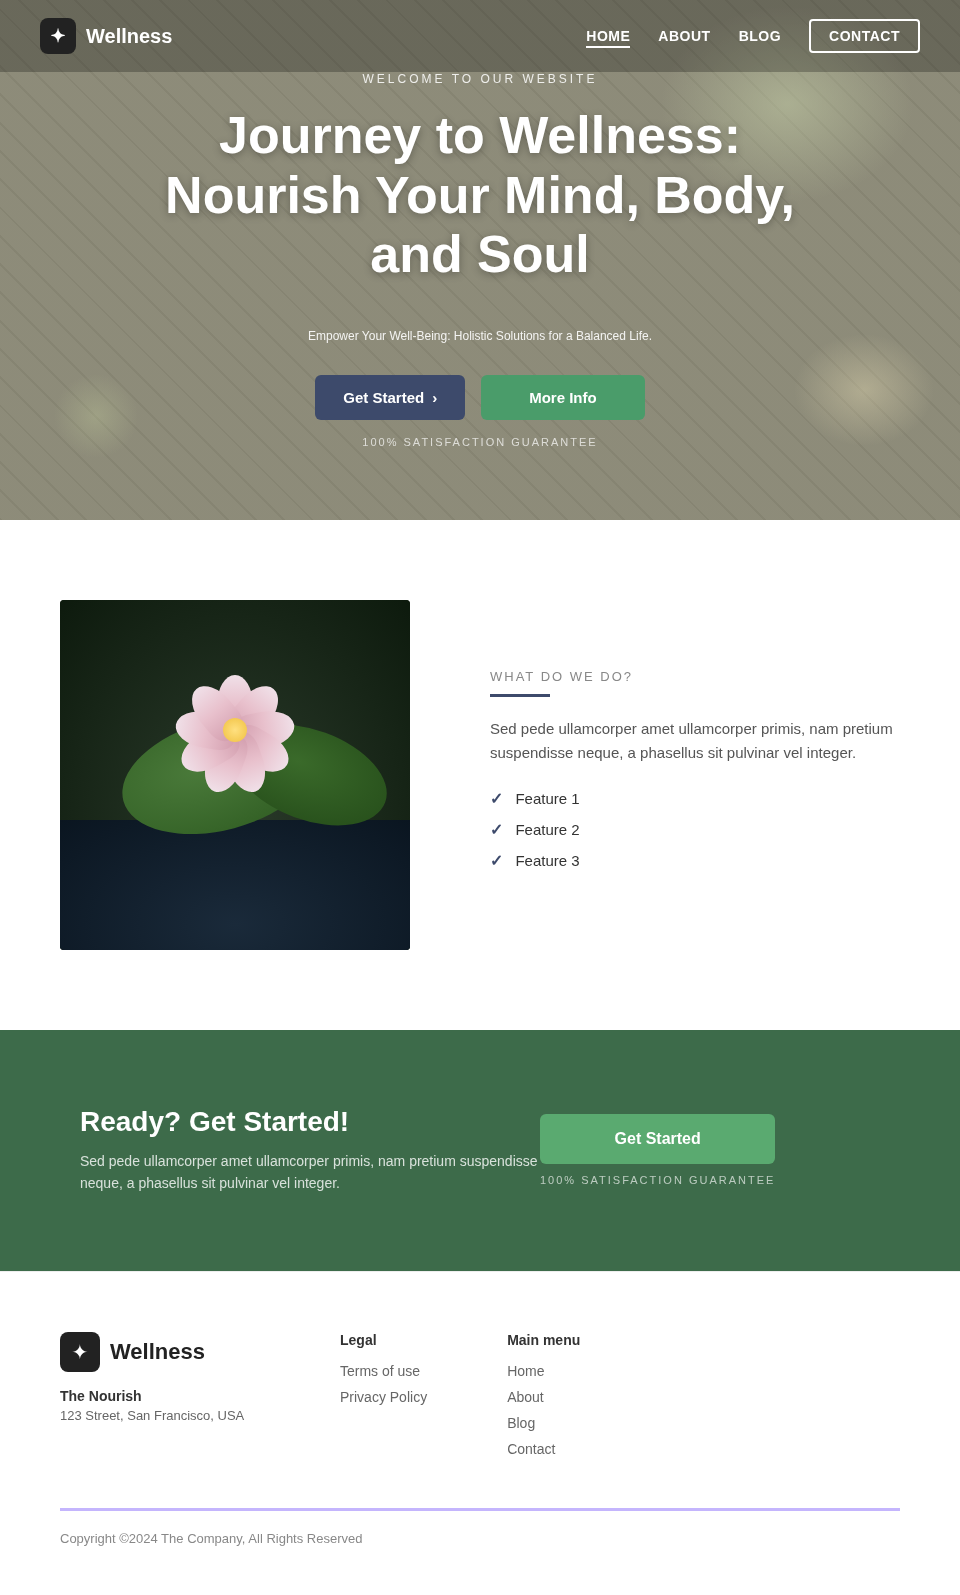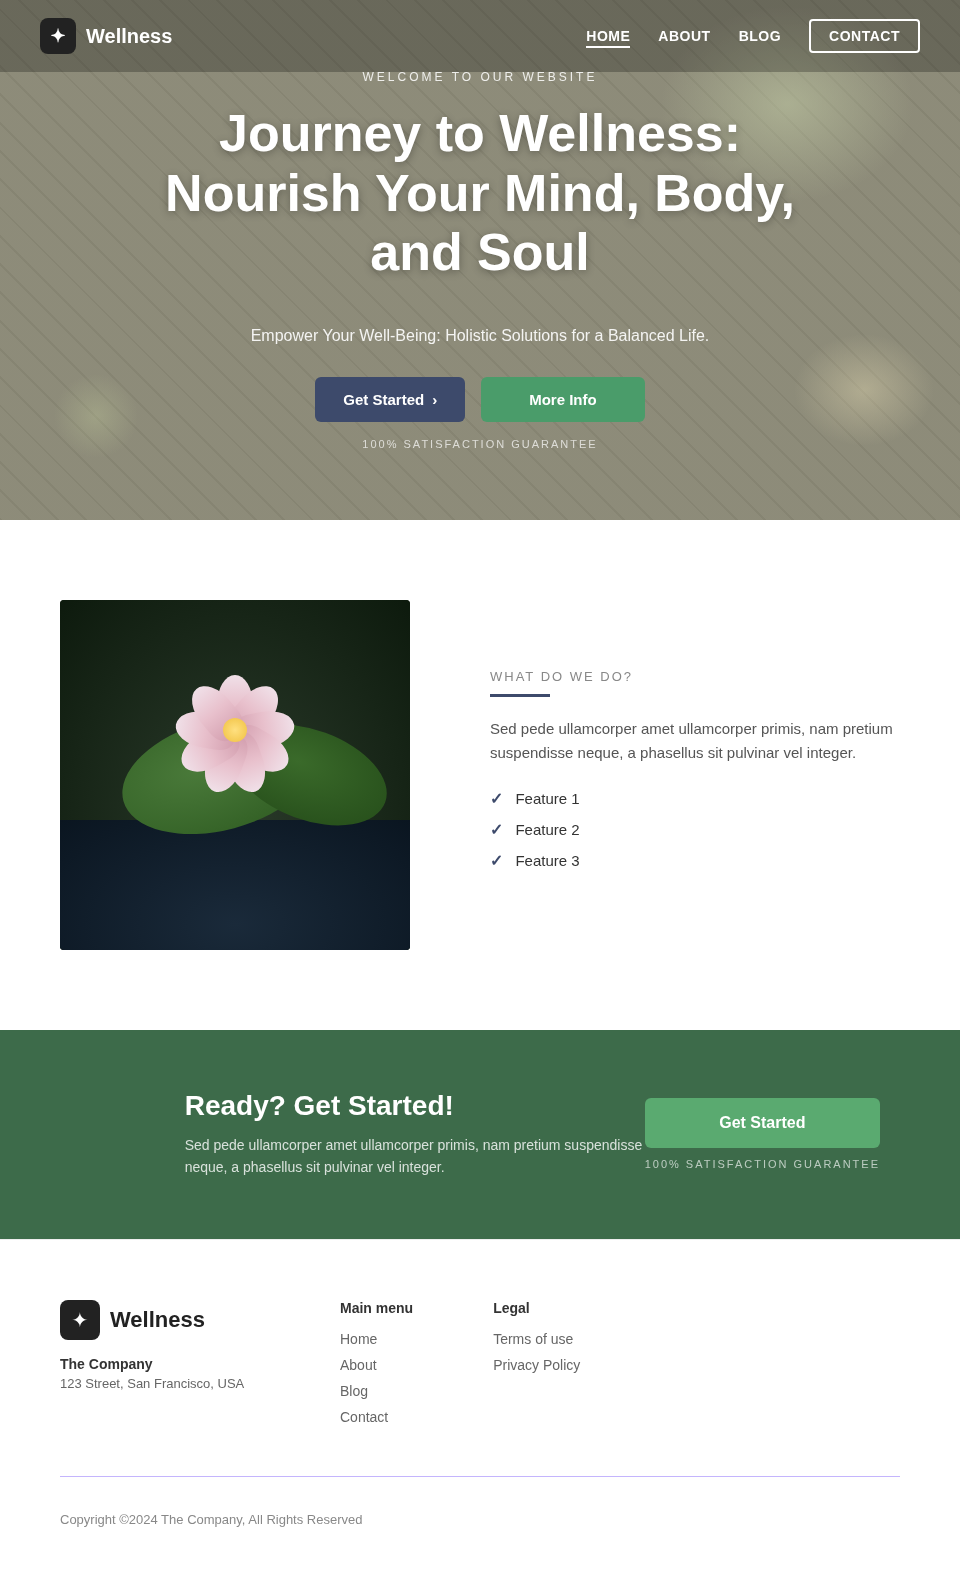--- a/index.html
+++ b/index.html
@@ -102,21 +102,21 @@
     }
     .hero-title {
       font-size: 52px;
       font-weight: 900;
       line-height: 1.15;
       margin-bottom: 18px;
       text-shadow: 0 2px 8px rgba(0,0,0,0.3);
       text-align: center;
     }
     .hero-subtitle {
-      font-size: 16px;
+      font-size: 12px;
       color: rgba(255,255,255,0.9);
       margin-bottom: 32px;
       margin-top: 44px;
     }
     .hero-buttons {
       display: flex;
       gap: 16px;
       justify-content: center;
       margin-bottom: 16px;
     }
@@ -262,24 +262,24 @@
     }
     .check-icon {
       color: #3d4a6b;
       font-weight: bold;
       font-size: 16px;
     }
 
     
     .cta-section {
       background: #3d6b4a;
-      padding: 60px 80px;
-      display: flex;
-      align-items: center;
-      justify-content: flex-end;
+      padding: 76px 80px;
+      display: flex;
+      align-items: center;
+      justify-content: flex-start;
     }
     .cta-left {}
     .cta-title {
       font-size: 28px;
       font-weight: 900;
       color: #fff;
       margin-bottom: 12px;
     }
     .cta-description {
       font-size: 14px;
@@ -365,22 +365,22 @@
       display: flex;
       flex-direction: column;
       gap: 8px;
     }
     .footer-links a {
       color: #666;
       text-decoration: none;
       font-size: 14px;
     }
     .footer-bottom {
-      border-top: 1px solid #c4b5fd;
-      padding-top: 35px;
+      border-top: 3px solid #c4b5fd;
+      padding-top: 20px;
     }
     .footer-copyright {
       font-size: 13px;
       color: #888;
     }
   </style>
 </head>
 <body>
 
 <div style="position:relative;">
@@ -477,39 +477,39 @@
 <footer class="footer">
   <div class="footer-top">
 
     <div class="footer-brand">
       <div class="footer-logo">
         <div class="footer-logo-icon">
           <span>✦</span>
         </div>
         <span class="footer-logo-text">Wellness</span>
       </div>
-      <p class="footer-company-name">The Company</p>
+      <p class="footer-company-name">The Nourish</p>
       <p class="footer-company-address">123 Street, San Francisco, USA</p>
+    </div>
+
+    <div>
+      <p class="footer-col-title">Legal</p>
+      <ul class="footer-links">
+        <li><a href="#">Terms of use</a></li>
+        <li><a href="#">Privacy Policy</a></li>
+      </ul>
     </div>
 
     <div>
       <p class="footer-col-title">Main menu</p>
       <ul class="footer-links">
         <li><a href="#">Home</a></li>
         <li><a href="#">About</a></li>
         <li><a href="#">Blog</a></li>
         <li><a href="#">Contact</a></li>
       </ul>
     </div>
-
-    <div>
-      <p class="footer-col-title">Legal</p>
-      <ul class="footer-links">
-        <li><a href="#">Terms of use</a></li>
-        <li><a href="#">Privacy Policy</a></li>
-      </ul>
-    </div>
   </div>
 
   <div class="footer-bottom">
     <p class="footer-copyright">Copyright ©2024 The Company, All Rights Reserved</p>
   </div>
 </footer>
 
 </body></html>

